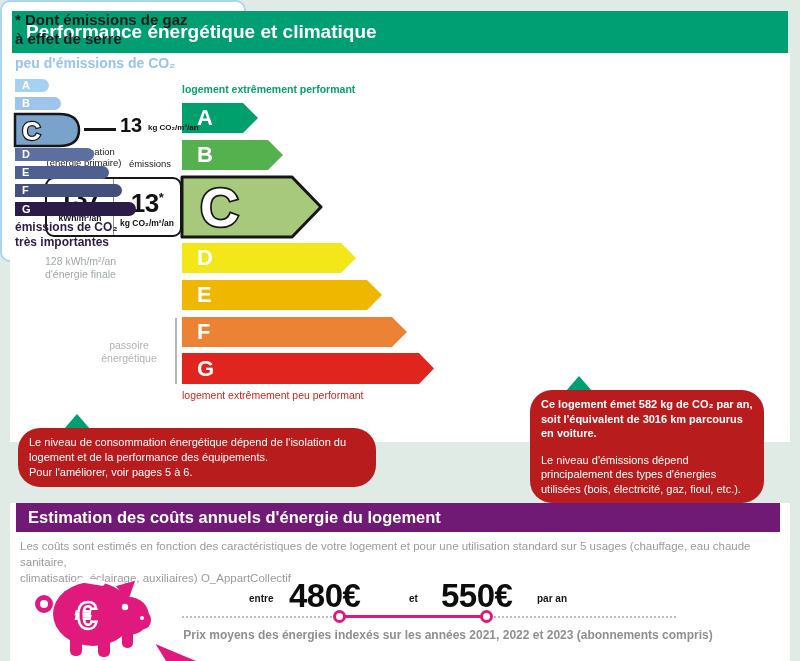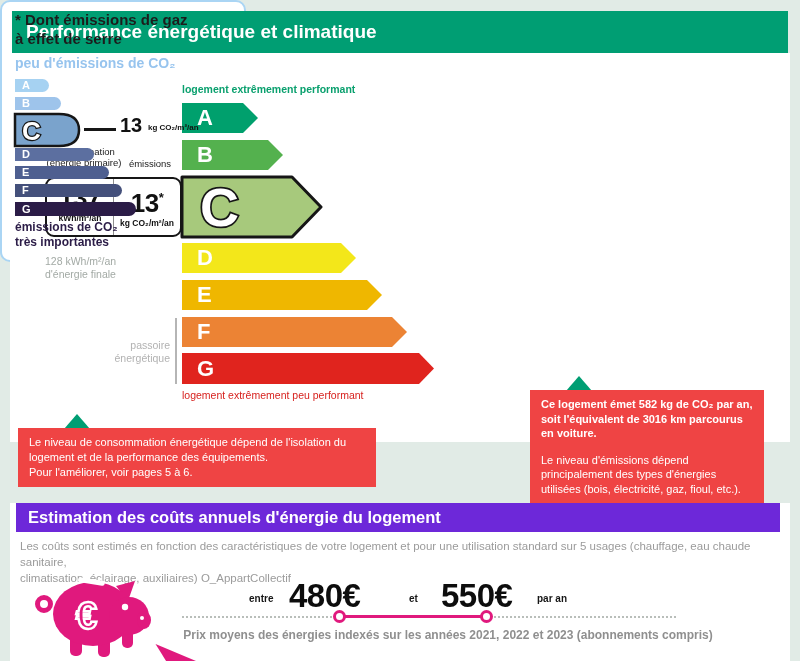--- a/index.html
+++ b/index.html
@@ -10,21 +10,21 @@
     -webkit-font-smoothing:antialiased;
   }
   #app{position:absolute;inset:0;}
   .abs{position:absolute;}
   .panel{position:absolute;background:#fff;}
   #panel1{left:10px;top:53px;width:780px;height:389px;}
   #panel2{left:10px;top:503px;width:780px;height:158px;}
   .section-bar{position:absolute;color:#fff;font-weight:800;}
   #hdr-energy{left:12px;top:11px;width:776px;height:42px;background:#009e73;
     font-size:19px;line-height:42px;padding-left:14px;box-sizing:border-box;}
-  #hdr-costs{left:16px;top:503px;width:764px;height:29px;background:#6d28d9;
+  #hdr-costs{left:16px;top:503px;width:764px;height:29px;background:#701a75;
     font-size:16.5px;line-height:29px;padding-left:12px;box-sizing:border-box;}
 
   
   .scale-top-label{left:182px;top:83px;font-size:10.5px;font-weight:700;color:#0aa06e;}
   .scale-bottom-label{left:182px;top:389px;font-size:10.5px;font-weight:400;color:#d7221f;}
   .row{position:absolute;left:182px;height:30px;color:#fff;font-weight:800;font-size:22px;
     line-height:30px;padding-left:15px;box-sizing:border-box;
     clip-path:polygon(0 0,calc(100% - 15px) 0,100% 50%,calc(100% - 15px) 100%,0 100%);}
   .rA{top:103px;width:76px;}
   .rB{top:140px;width:101px;}
@@ -38,21 +38,21 @@
   .lbl-emis{left:118px;top:158px;width:64px;text-align:center;font-size:9.5px;color:#222;font-weight:500;}
   #metric-box{left:45px;top:177px;width:137px;height:60px;background:#fff;border:2px solid #161616;
     border-radius:9px;box-sizing:border-box;display:flex;}
   .mcol{flex:1;text-align:center;padding-top:5px;}
   .mcol.first{border-right:1.5px solid #8e8e8e;}
   .mval{font-size:26px;font-weight:800;color:#111;line-height:28px;letter-spacing:-0.5px;}
   .mval sup{font-size:13px;font-weight:800;}
   .munit{font-size:8.5px;font-weight:700;color:#111;margin-top:1px;}
   .final-energy{left:45px;top:255px;font-size:10.5px;color:#a3aaa5;line-height:13px;white-space:pre-line;}
   .sieve-line{left:175px;top:318px;width:2px;height:66px;background:#b5b5b5;}
-  .sieve-label{left:88px;top:339px;width:82px;text-align:right;font-size:10.5px;color:#b2b2b2;
+  .sieve-label{left:88px;top:339px;width:82px;text-align:center;font-size:10.5px;color:#b2b2b2;
     line-height:13px;white-space:pre-line;}
 
   
   #ghg{left:528px;top:93px;width:246px;height:262px;background:#fff;border:2px solid #aad5f4;
     border-radius:10px;box-sizing:border-box;}
   #ghg .in{position:absolute;}
   .ghg-title{left:15px;top:10px;font-size:15px;font-weight:800;line-height:19px;color:#1c1c1c;white-space:pre-line;}
   .ghg-low{left:15px;top:55px;font-size:14px;font-weight:700;color:#97c4ee;}
   .gbar{position:absolute;left:15px;height:13px;border-radius:0 8px 8px 0;color:#fff;font-weight:800;
     font-size:11px;line-height:13px;padding-left:7px;box-sizing:border-box;}
@@ -62,21 +62,21 @@
   .gE{top:166px;width:94px;}
   .gF{top:184px;width:107px;}
   .gG{top:202px;width:121px;height:14px;line-height:14px;}
   #ghg-c{left:13px;top:112px;width:70px;height:36px;}
   .ghg-dash{left:84px;top:128px;width:32px;height:2.5px;background:#161616;}
   .ghg-val{left:120px;top:114px;font-size:20px;font-weight:800;color:#111;}
   .ghg-unit{left:148px;top:123px;font-size:8px;font-weight:700;color:#111;}
   .ghg-high{left:15px;top:220px;font-size:12px;font-weight:800;line-height:15px;color:#2b1c47;white-space:pre-line;}
 
   
-  .bubble{position:absolute;background:#ef4444;border-radius:0;color:#fff;
+  .bubble{position:absolute;background:#b91c1c;border-radius:22px;color:#fff;
     font-size:11px;line-height:15px;padding:7px 11px;box-sizing:border-box;}
   #bub-energy{left:18px;top:428px;width:358px;white-space:pre-line;}
   #bub-co2{left:530px;top:390px;width:234px;font-size:11px;line-height:14.5px;}
   #bub-co2 .b1{font-weight:700;}
   #bub-co2 .b2{margin-top:12px;}
   .ptr{position:absolute;width:26px;height:15px;background:#009e73;
     clip-path:polygon(50% 0,0 100%,100% 100%);}
   #ptr-energy{left:64px;top:414px;}
   #ptr-co2{left:566px;top:376px;}
 

